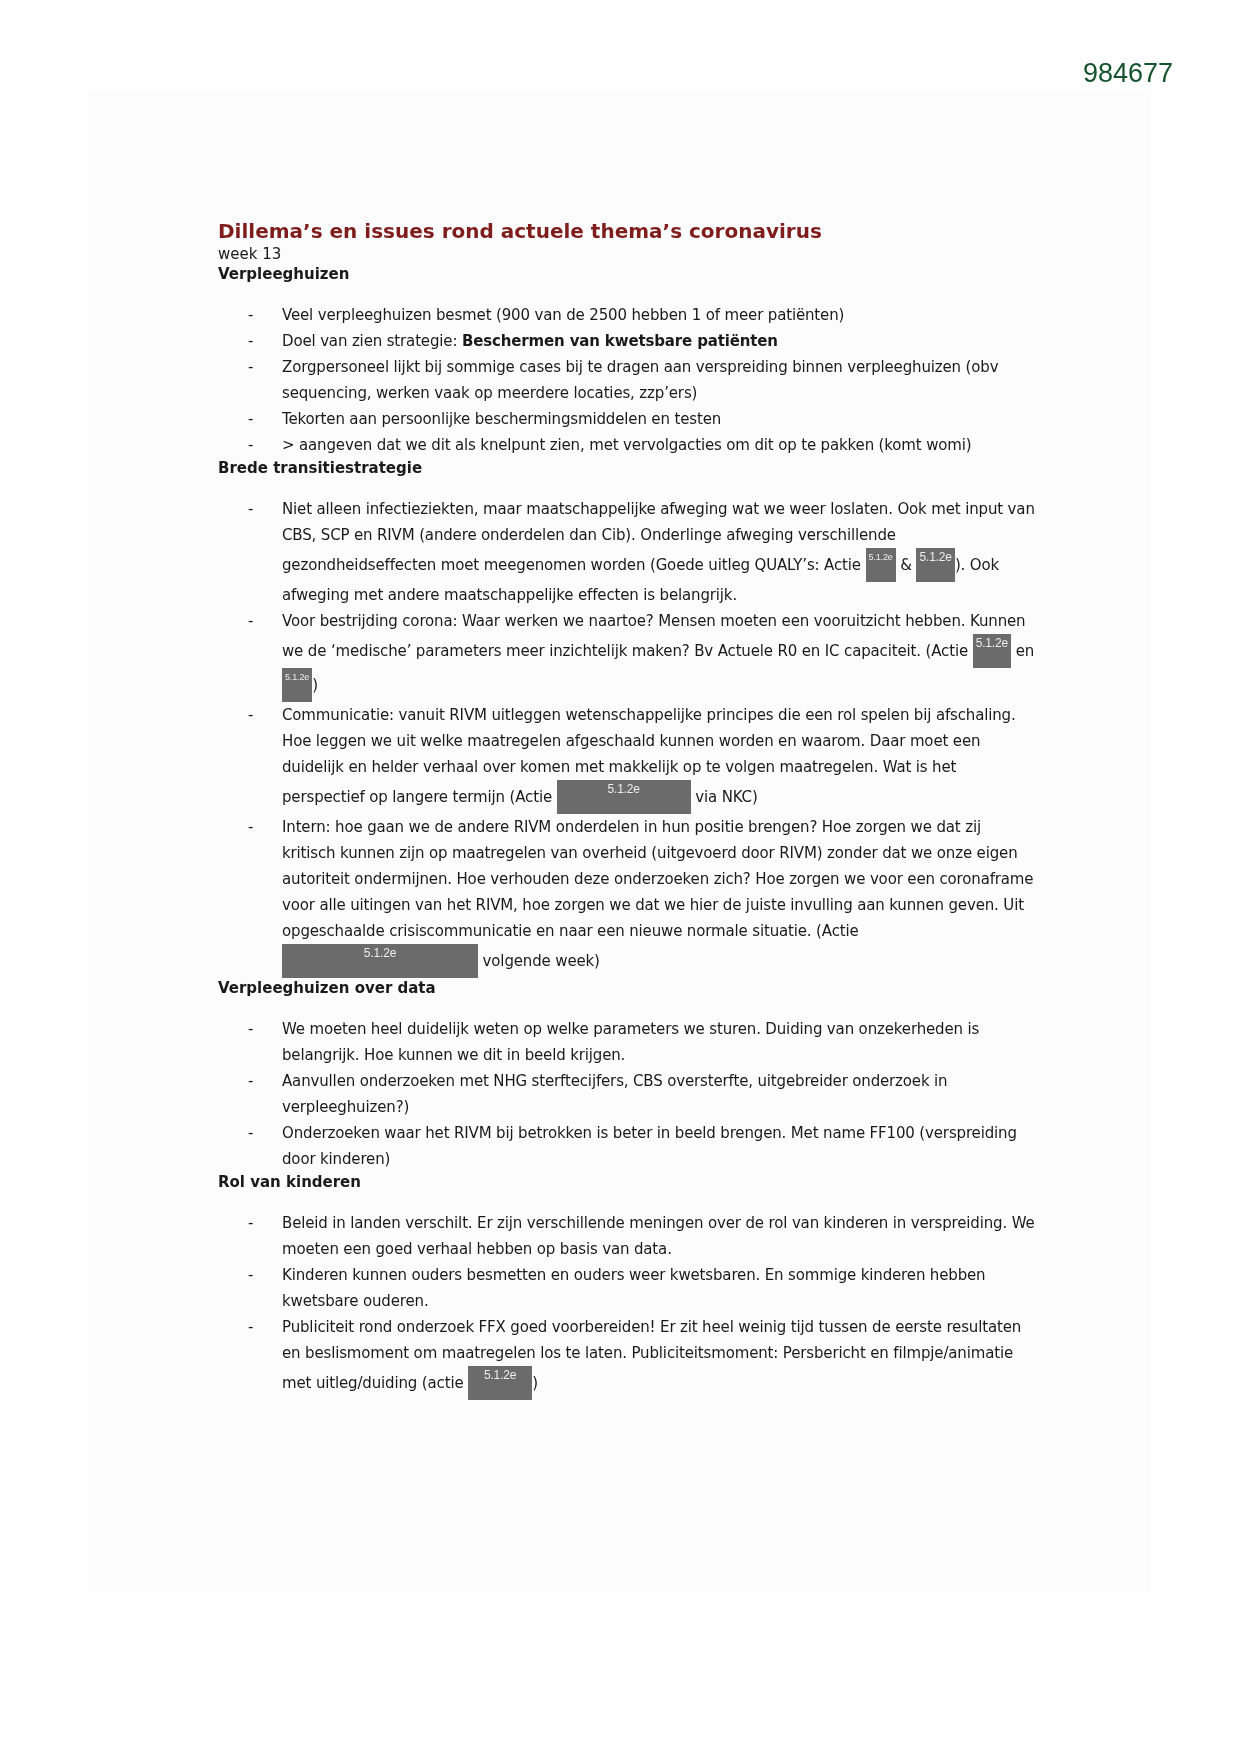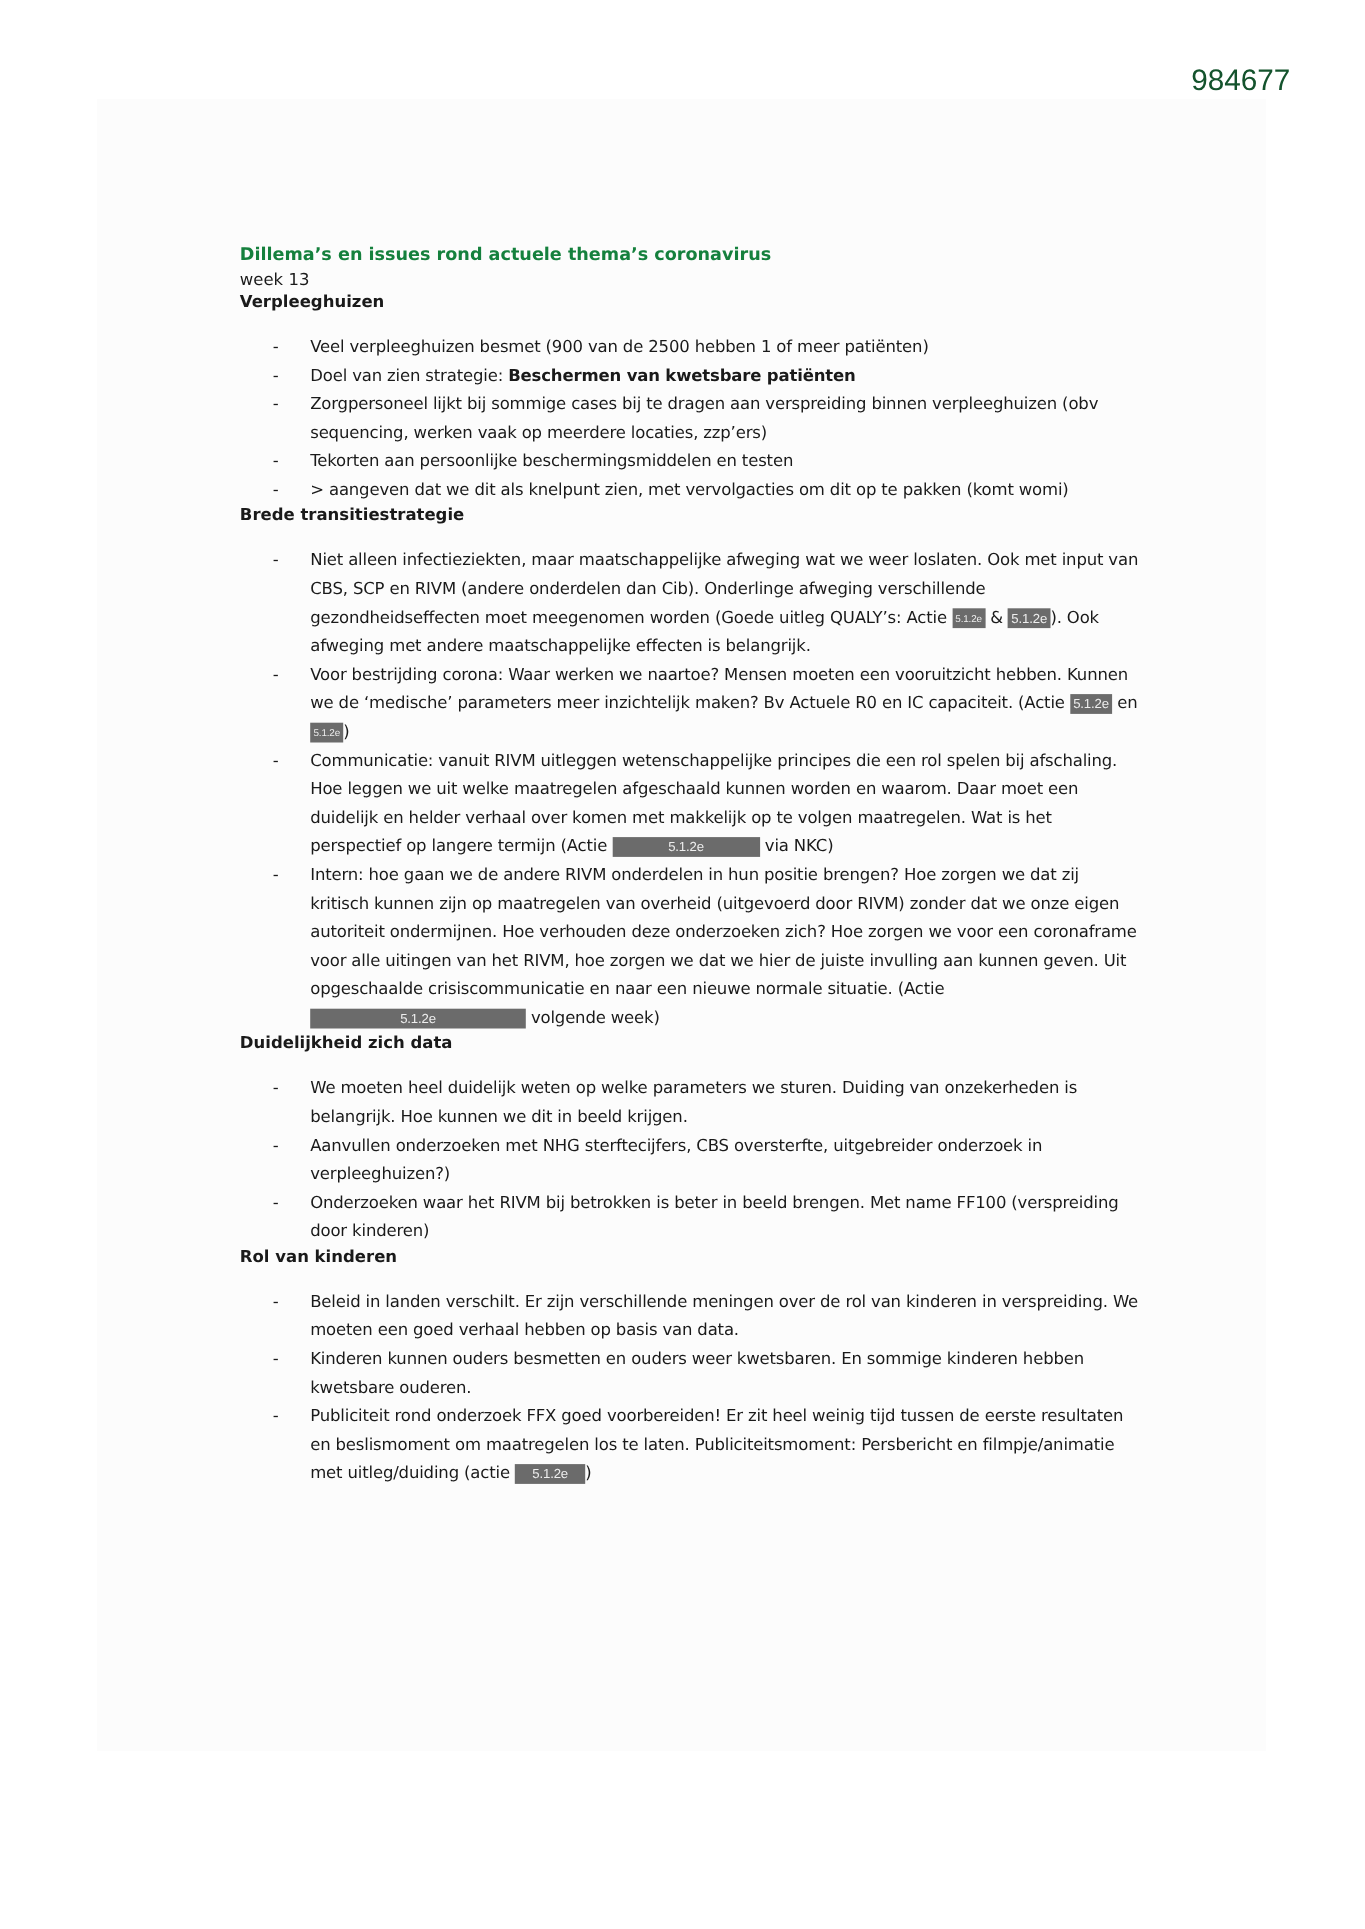--- a/index.html
+++ b/index.html
@@ -10,35 +10,35 @@
     }
     .doc-id {
       position: absolute; top: 58px; right: 68px;
       font-family: "Liberation Sans", sans-serif; font-size: 27px; color: #14532d;
     }
     .scan {
       position: absolute; left: 88px; top: 90px; width: 1063px; height: 1502px;
       background: #fcfcfc;
     }
     .content { position: absolute; left: 218px; top: 218px; width: 820px; }
-    .title { font-size: 16px; color: #15803d; margin: 0; line-height: 26px; }
+    .title { font-size: 20px; color: #7f1d1d; margin: 0; line-height: 26px; }
     .week { font-size: 15px; line-height: 20px; }
     .section { }
     .section-title { font-size: 15px; font-weight: bold; line-height: 20px; margin-bottom: 18px; }
     ul.items { list-style: none; margin: 0; padding: 0; }
     ul.items li {
       position: relative; padding-left: 64px; font-size: 15px; line-height: 26px;
       letter-spacing: -0.15px;
     }
     ul.items li .dash { position: absolute; left: 30px; top: 0; }
     .bold { font-weight: bold; }
     .redact {
       display: inline-block; background: #6b6b6b; color: #eeeeee;
       font-family: "Liberation Sans", sans-serif; font-size: 12px; line-height: 18px;
-      height: 18px; vertical-align: middle; text-align: center; padding: 0 3px;
+      height: 34px; vertical-align: middle; text-align: center; padding: 0 3px;
     }
     .redact.small { font-size: 9px; }
     .redact.w200 { width: 128px; }
     .redact.w190 { width: 190px; }
   </style>
 </head>
 <body>
 
 <div class="doc-id">984677</div>
 <div class="scan"></div>
@@ -62,21 +62,21 @@
     <div class="section-title">Brede transitiestrategie</div>
     <ul class="items">
       <li><span class="dash">-</span><span>Niet alleen infectieziekten, maar maatschappelijke afweging wat we weer loslaten. Ook met input van CBS, SCP en RIVM (andere onderdelen dan Cib). Onderlinge afweging verschillende gezondheidseffecten moet meegenomen worden (Goede uitleg QUALY’s: Actie </span><span class="redact small">5.1.2e</span><span> &amp; </span><span class="redact">5.1.2e</span><span>). Ook afweging met andere maatschappelijke effecten is belangrijk.</span></li>
       <li><span class="dash">-</span><span>Voor bestrijding corona: Waar werken we naartoe? Mensen moeten een vooruitzicht hebben. Kunnen we de ‘medische’ parameters meer inzichtelijk maken? Bv Actuele R0 en IC capaciteit. (Actie </span><span class="redact">5.1.2e</span><span> en </span><span class="redact small">5.1.2e</span><span>)</span></li>
       <li><span class="dash">-</span><span>Communicatie: vanuit RIVM uitleggen wetenschappelijke principes die een rol spelen bij afschaling. Hoe leggen we uit welke maatregelen afgeschaald kunnen worden en waarom. Daar moet een duidelijk en helder verhaal over komen met makkelijk op te volgen maatregelen. Wat is het perspectief op langere termijn (Actie </span><span class="redact w200">5.1.2e</span><span> via NKC)</span></li>
       <li><span class="dash">-</span><span>Intern: hoe gaan we de andere RIVM onderdelen in hun positie brengen? Hoe zorgen we dat zij kritisch kunnen zijn op maatregelen van overheid (uitgevoerd door RIVM) zonder dat we onze eigen autoriteit ondermijnen. Hoe verhouden deze onderzoeken zich? Hoe zorgen we voor een coronaframe voor alle uitingen van het RIVM, hoe zorgen we dat we hier de juiste invulling aan kunnen geven. Uit opgeschaalde crisiscommunicatie en naar een nieuwe normale situatie. (Actie </span><span class="redact w190">5.1.2e</span><span> volgende week)</span></li>
     </ul>
   </div>
 
   <div class="section">
-    <div class="section-title">Duidelijkheid zich data</div>
+    <div class="section-title">Verpleeghuizen over data</div>
     <ul class="items">
       <li><span class="dash">-</span><span>We moeten heel duidelijk weten op welke parameters we sturen. Duiding van onzekerheden is belangrijk. Hoe kunnen we dit in beeld krijgen.</span></li>
       <li><span class="dash">-</span><span>Aanvullen onderzoeken met NHG sterftecijfers, CBS oversterfte, uitgebreider onderzoek in verpleeghuizen?)</span></li>
       <li><span class="dash">-</span><span>Onderzoeken waar het RIVM bij betrokken is beter in beeld brengen. Met name FF100 (verspreiding door kinderen)</span></li>
     </ul>
   </div>
 
   <div class="section">
     <div class="section-title">Rol van kinderen</div>
     <ul class="items">

